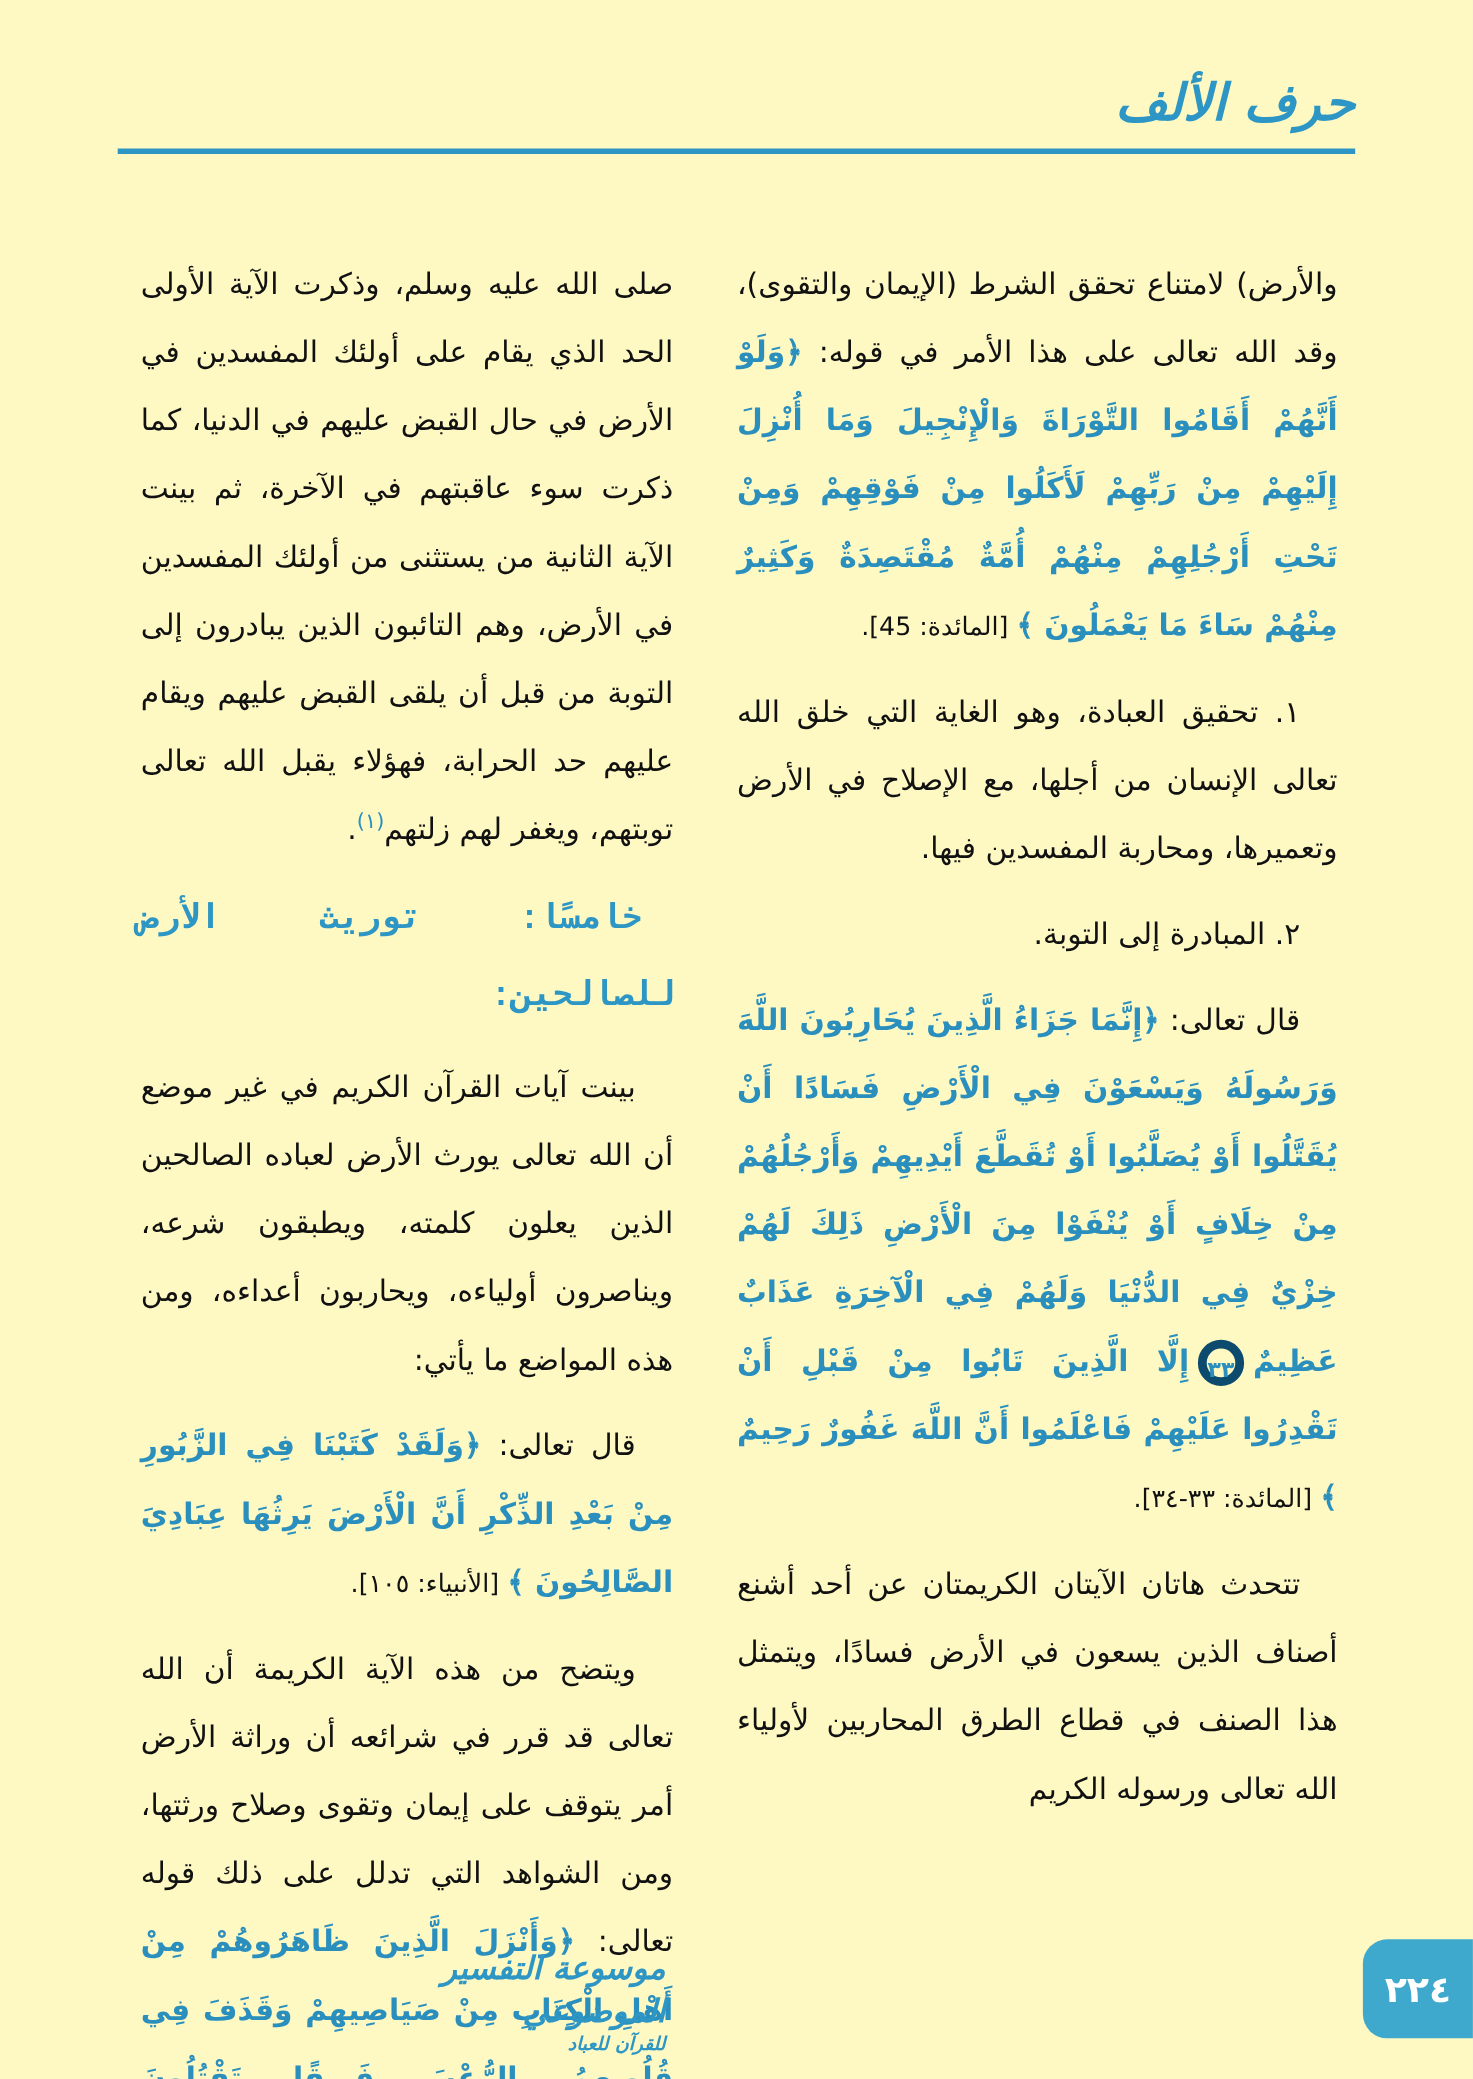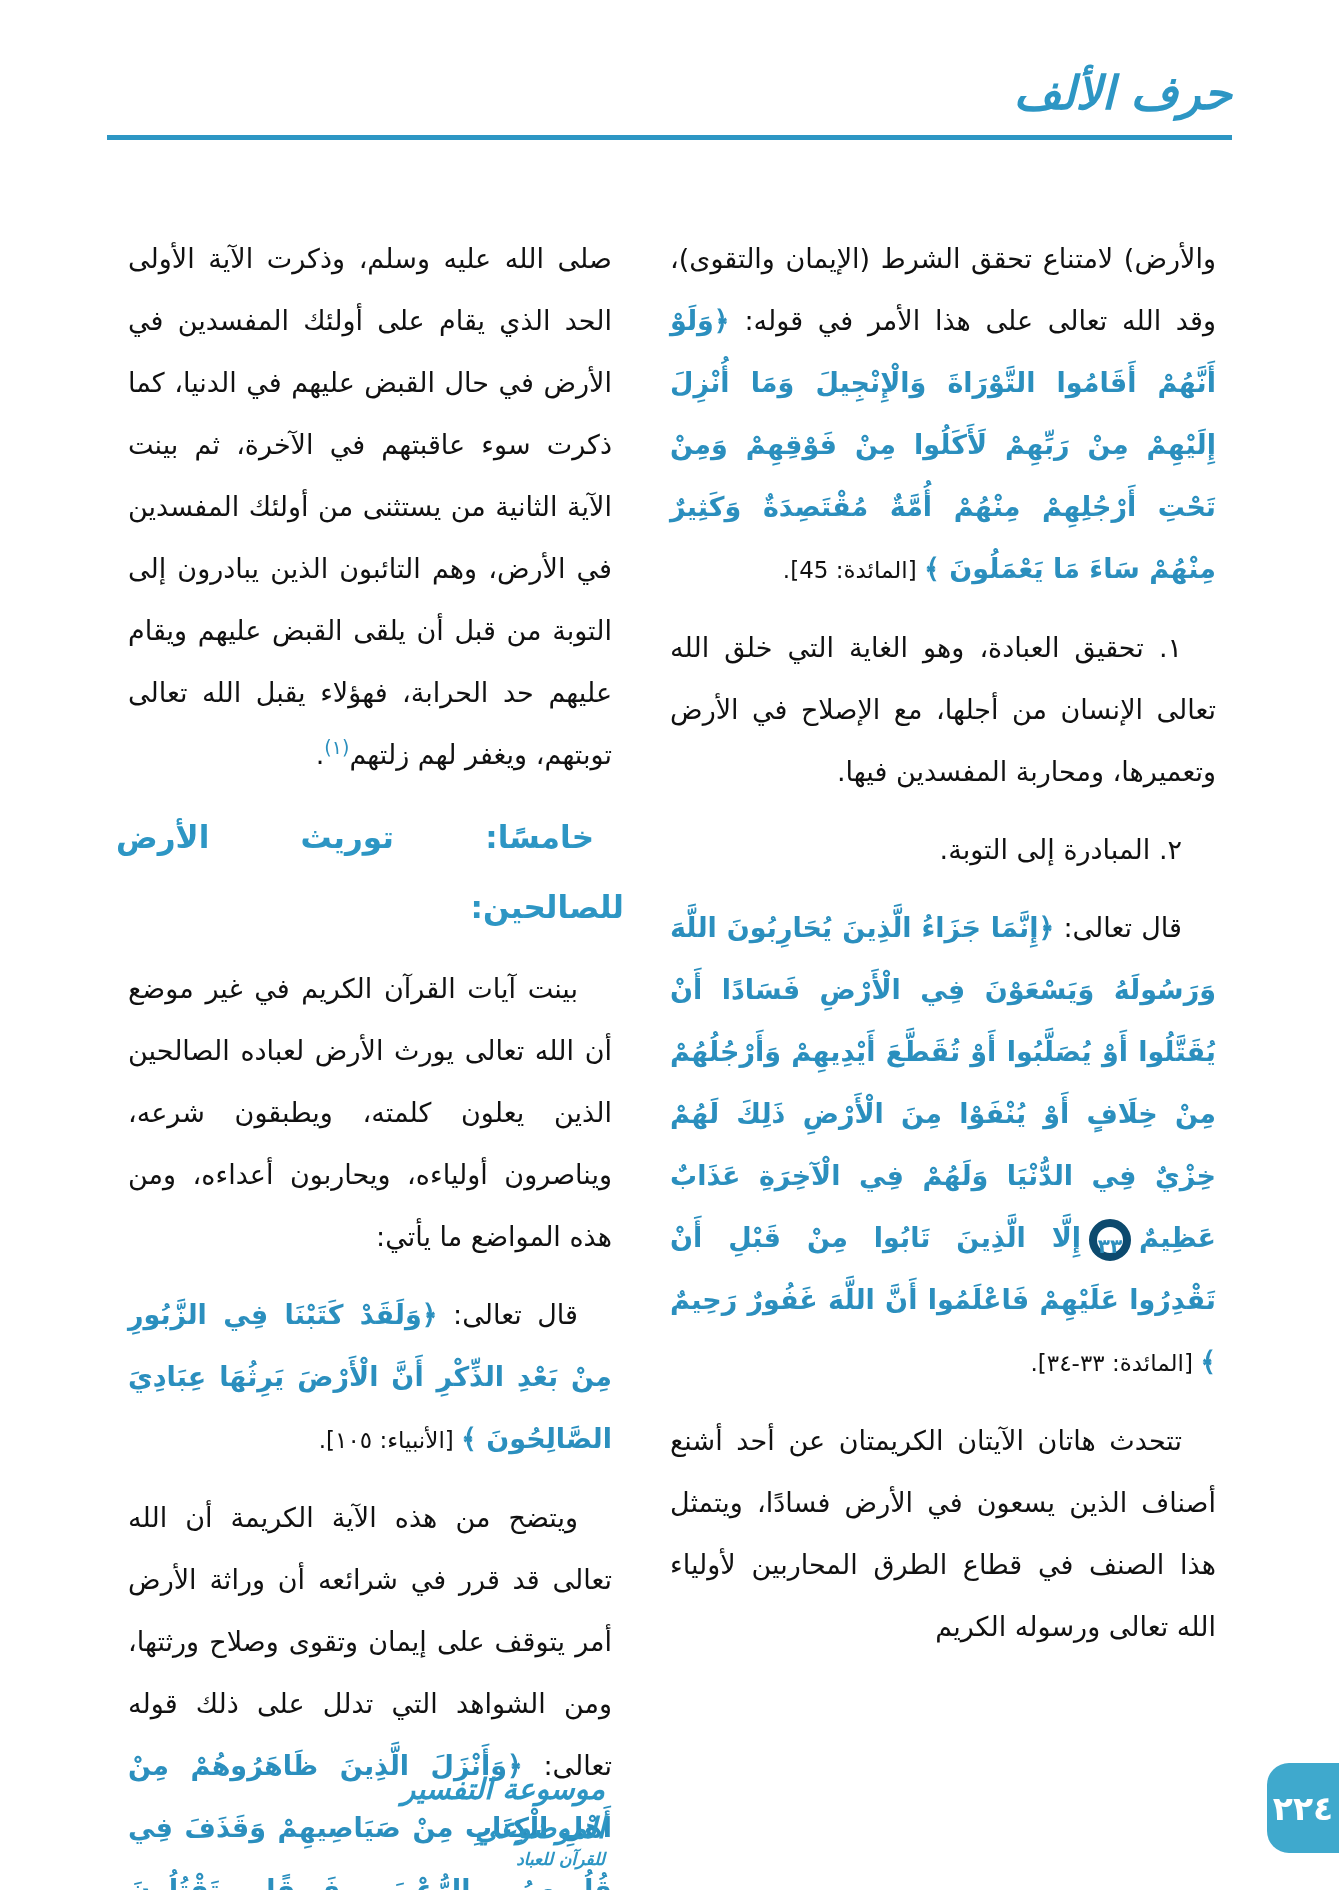--- a/index.html
+++ b/index.html
@@ -1,20 +1,20 @@
 <!DOCTYPE html>
 <html lang="ar" dir="rtl"><head>
 <meta charset="utf-8">
 <style>
   html,body{margin:0;padding:0;background:#e8e8e8;}
   .page{
     position:relative;
     width:1339px;height:1890px;
     margin:0 auto;
-    background:#ffffff;
+    background:#fef9c3;
     font-family:"DejaVu Sans", sans-serif;
     direction:rtl;
     overflow:hidden;
     color:#111;
   }
   
   .page-header{position:absolute;top:0;right:107px;left:107px;}
   .header-title{
     padding-top:66px;
     text-align:left;
@@ -48,26 +48,27 @@
     text-align:center;
     font-size:20px;
     color:#2b8fbe;
     font-weight:700;
     margin:0 8px;
     text-indent:0;
     vertical-align:middle;
     box-sizing:border-box;
   }
   .subhead{
-    margin:4px;
+    margin:14px;
     font-size:31px;
     font-weight:bold;
     color:#2d96c4;
     line-height:70px;
     text-indent:30px;
+    font-family:Liberation Mono, monospace;
   }
   .fn-marker-sup{
     color:#2b8fbe;
     font-size:19px;
     vertical-align:super;
     line-height:0;
   }
   
   .footnote{margin-top:26px;}
   .fn-rule{width:302px;height:4px;background:#2d96c4;margin-bottom:10px;}
@@ -84,21 +85,21 @@
   }
   .logo-line1{
     font-size:29px;font-weight:bold;font-style:italic;line-height:1.35;
   }
   .logo-line2{
     font-size:17px;font-weight:bold;font-style:italic;line-height:1.4;
   }
   .page-badge{
     position:absolute;
     bottom:37px;right:0;
-    width:72px;height:90px;
+    width:100px;height:90px;
     background:#3fa9cd;
     border-radius:22px 0 0 22px;
     color:#ffffff;
     font-size:33px;
     font-weight:bold;
     display:flex;align-items:center;justify-content:center;
     letter-spacing:3px;
   }
 </style>
 </head>

